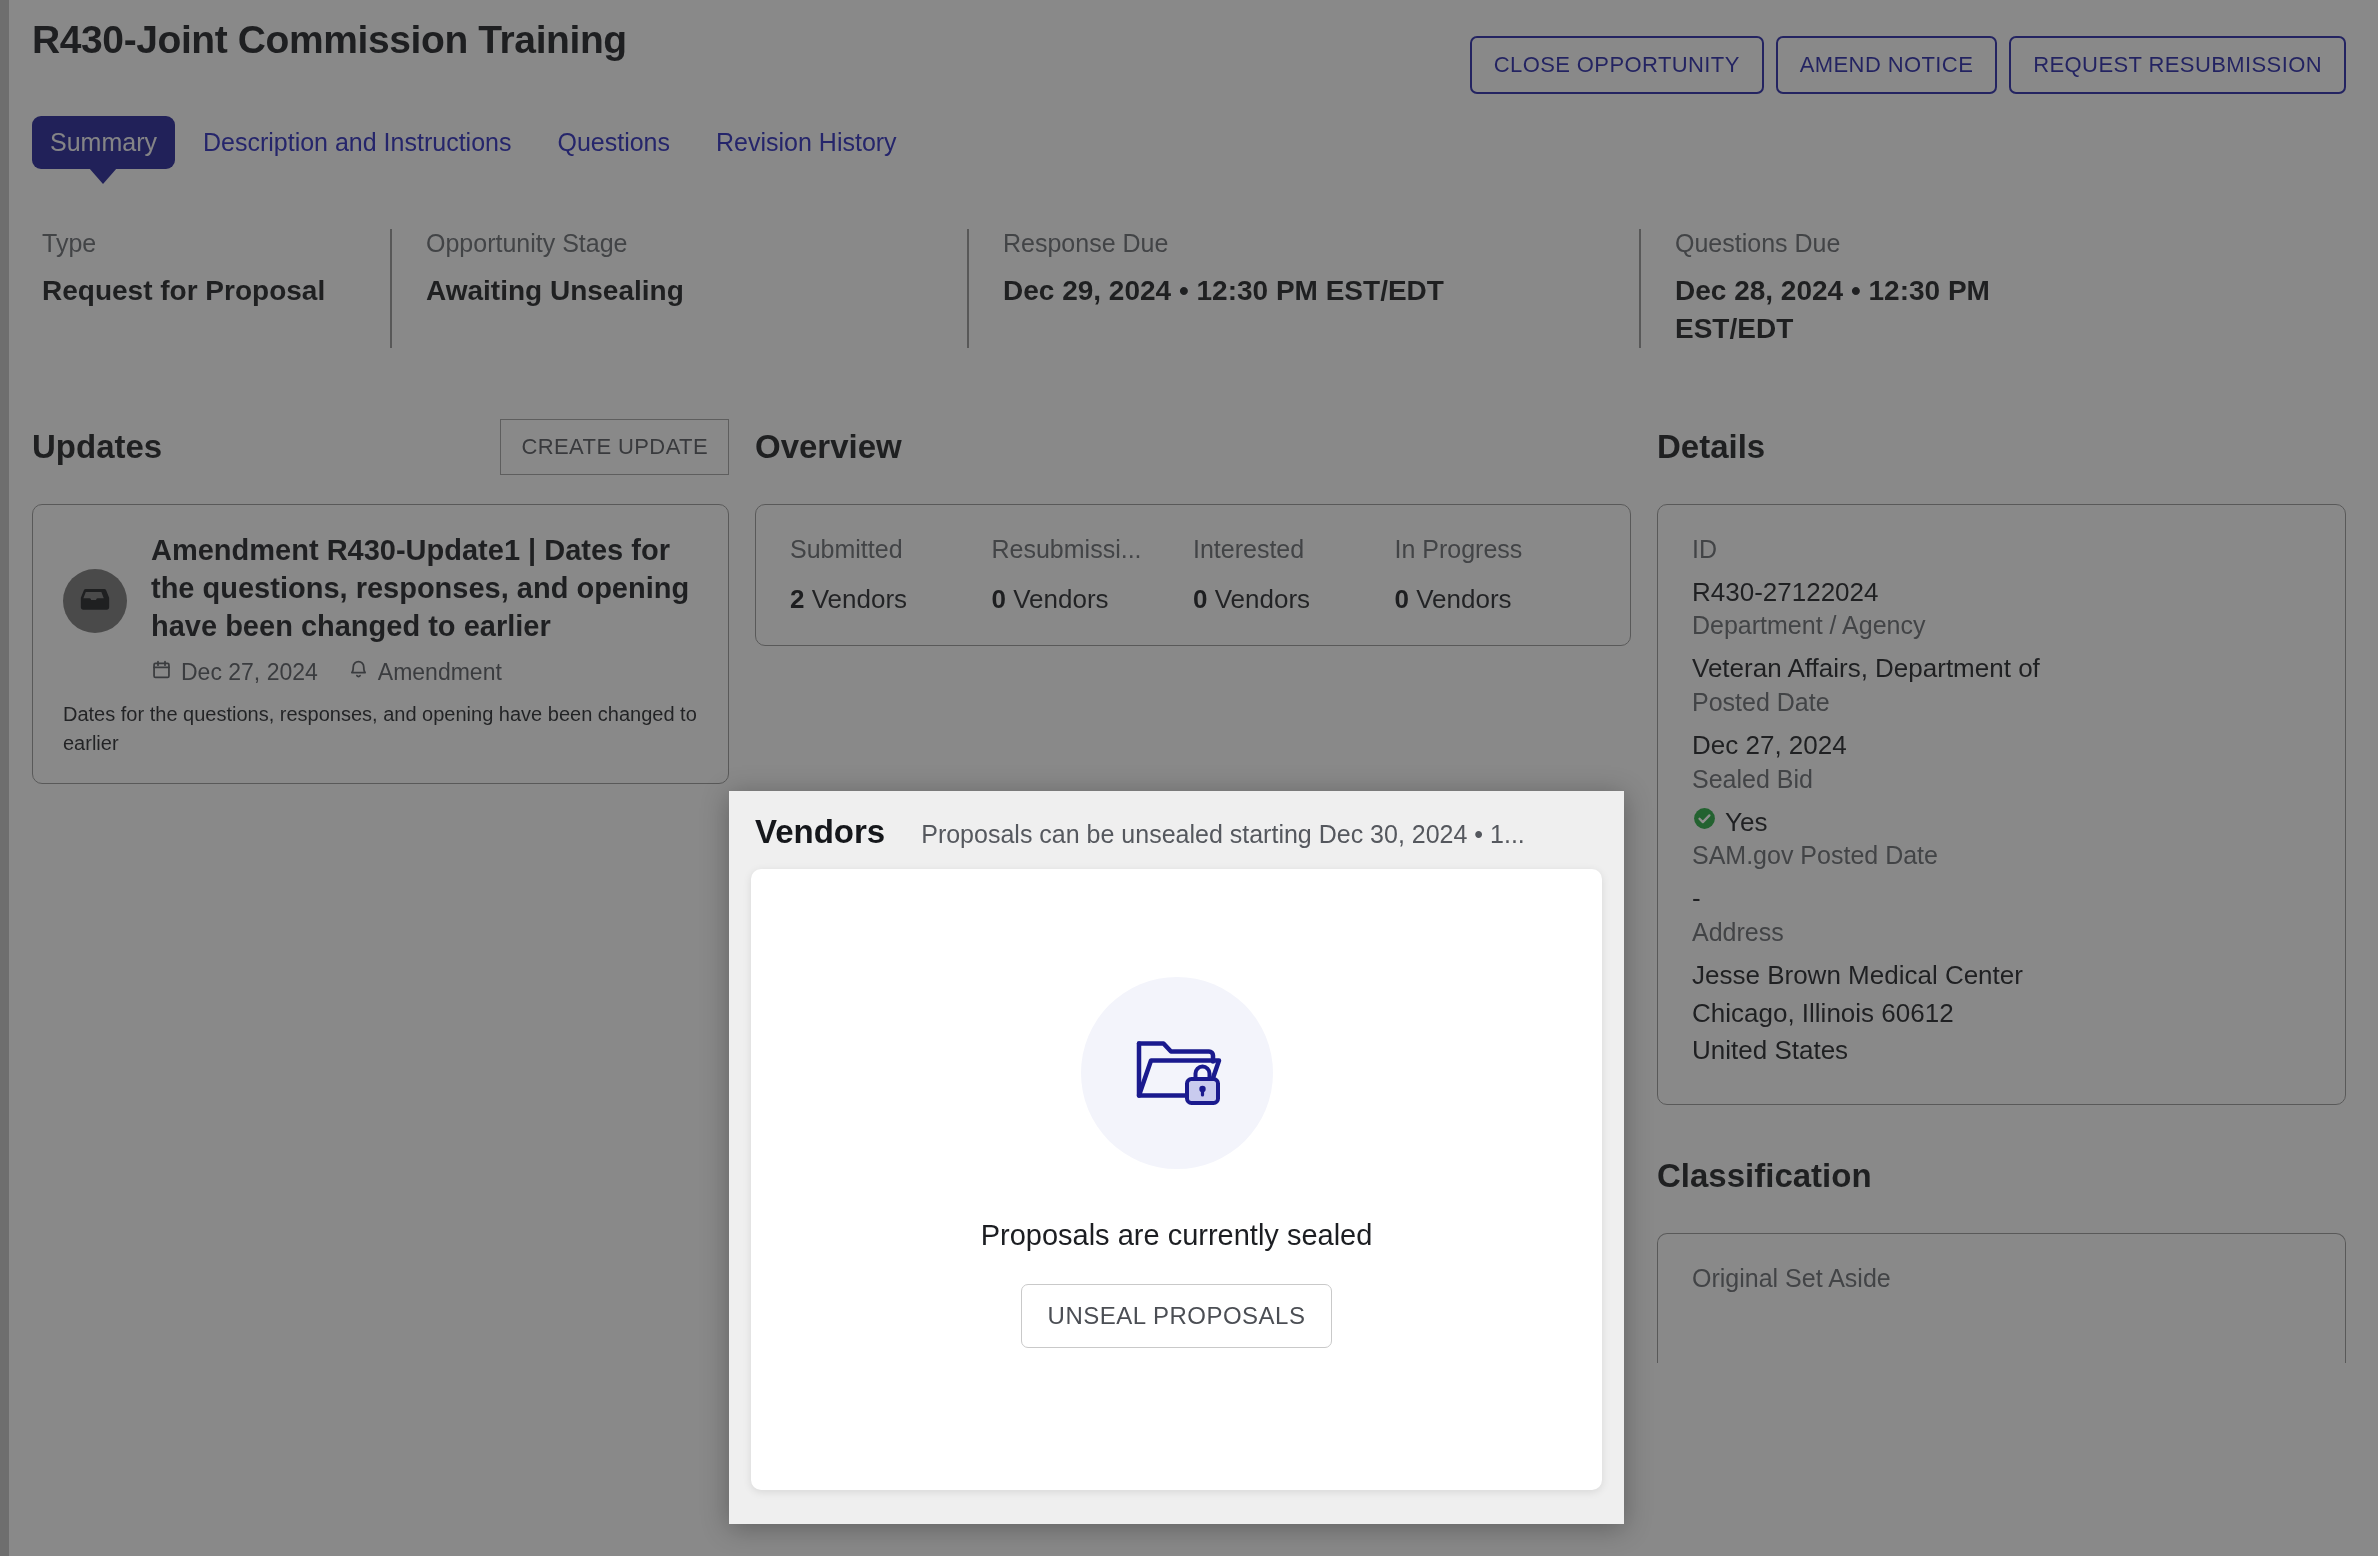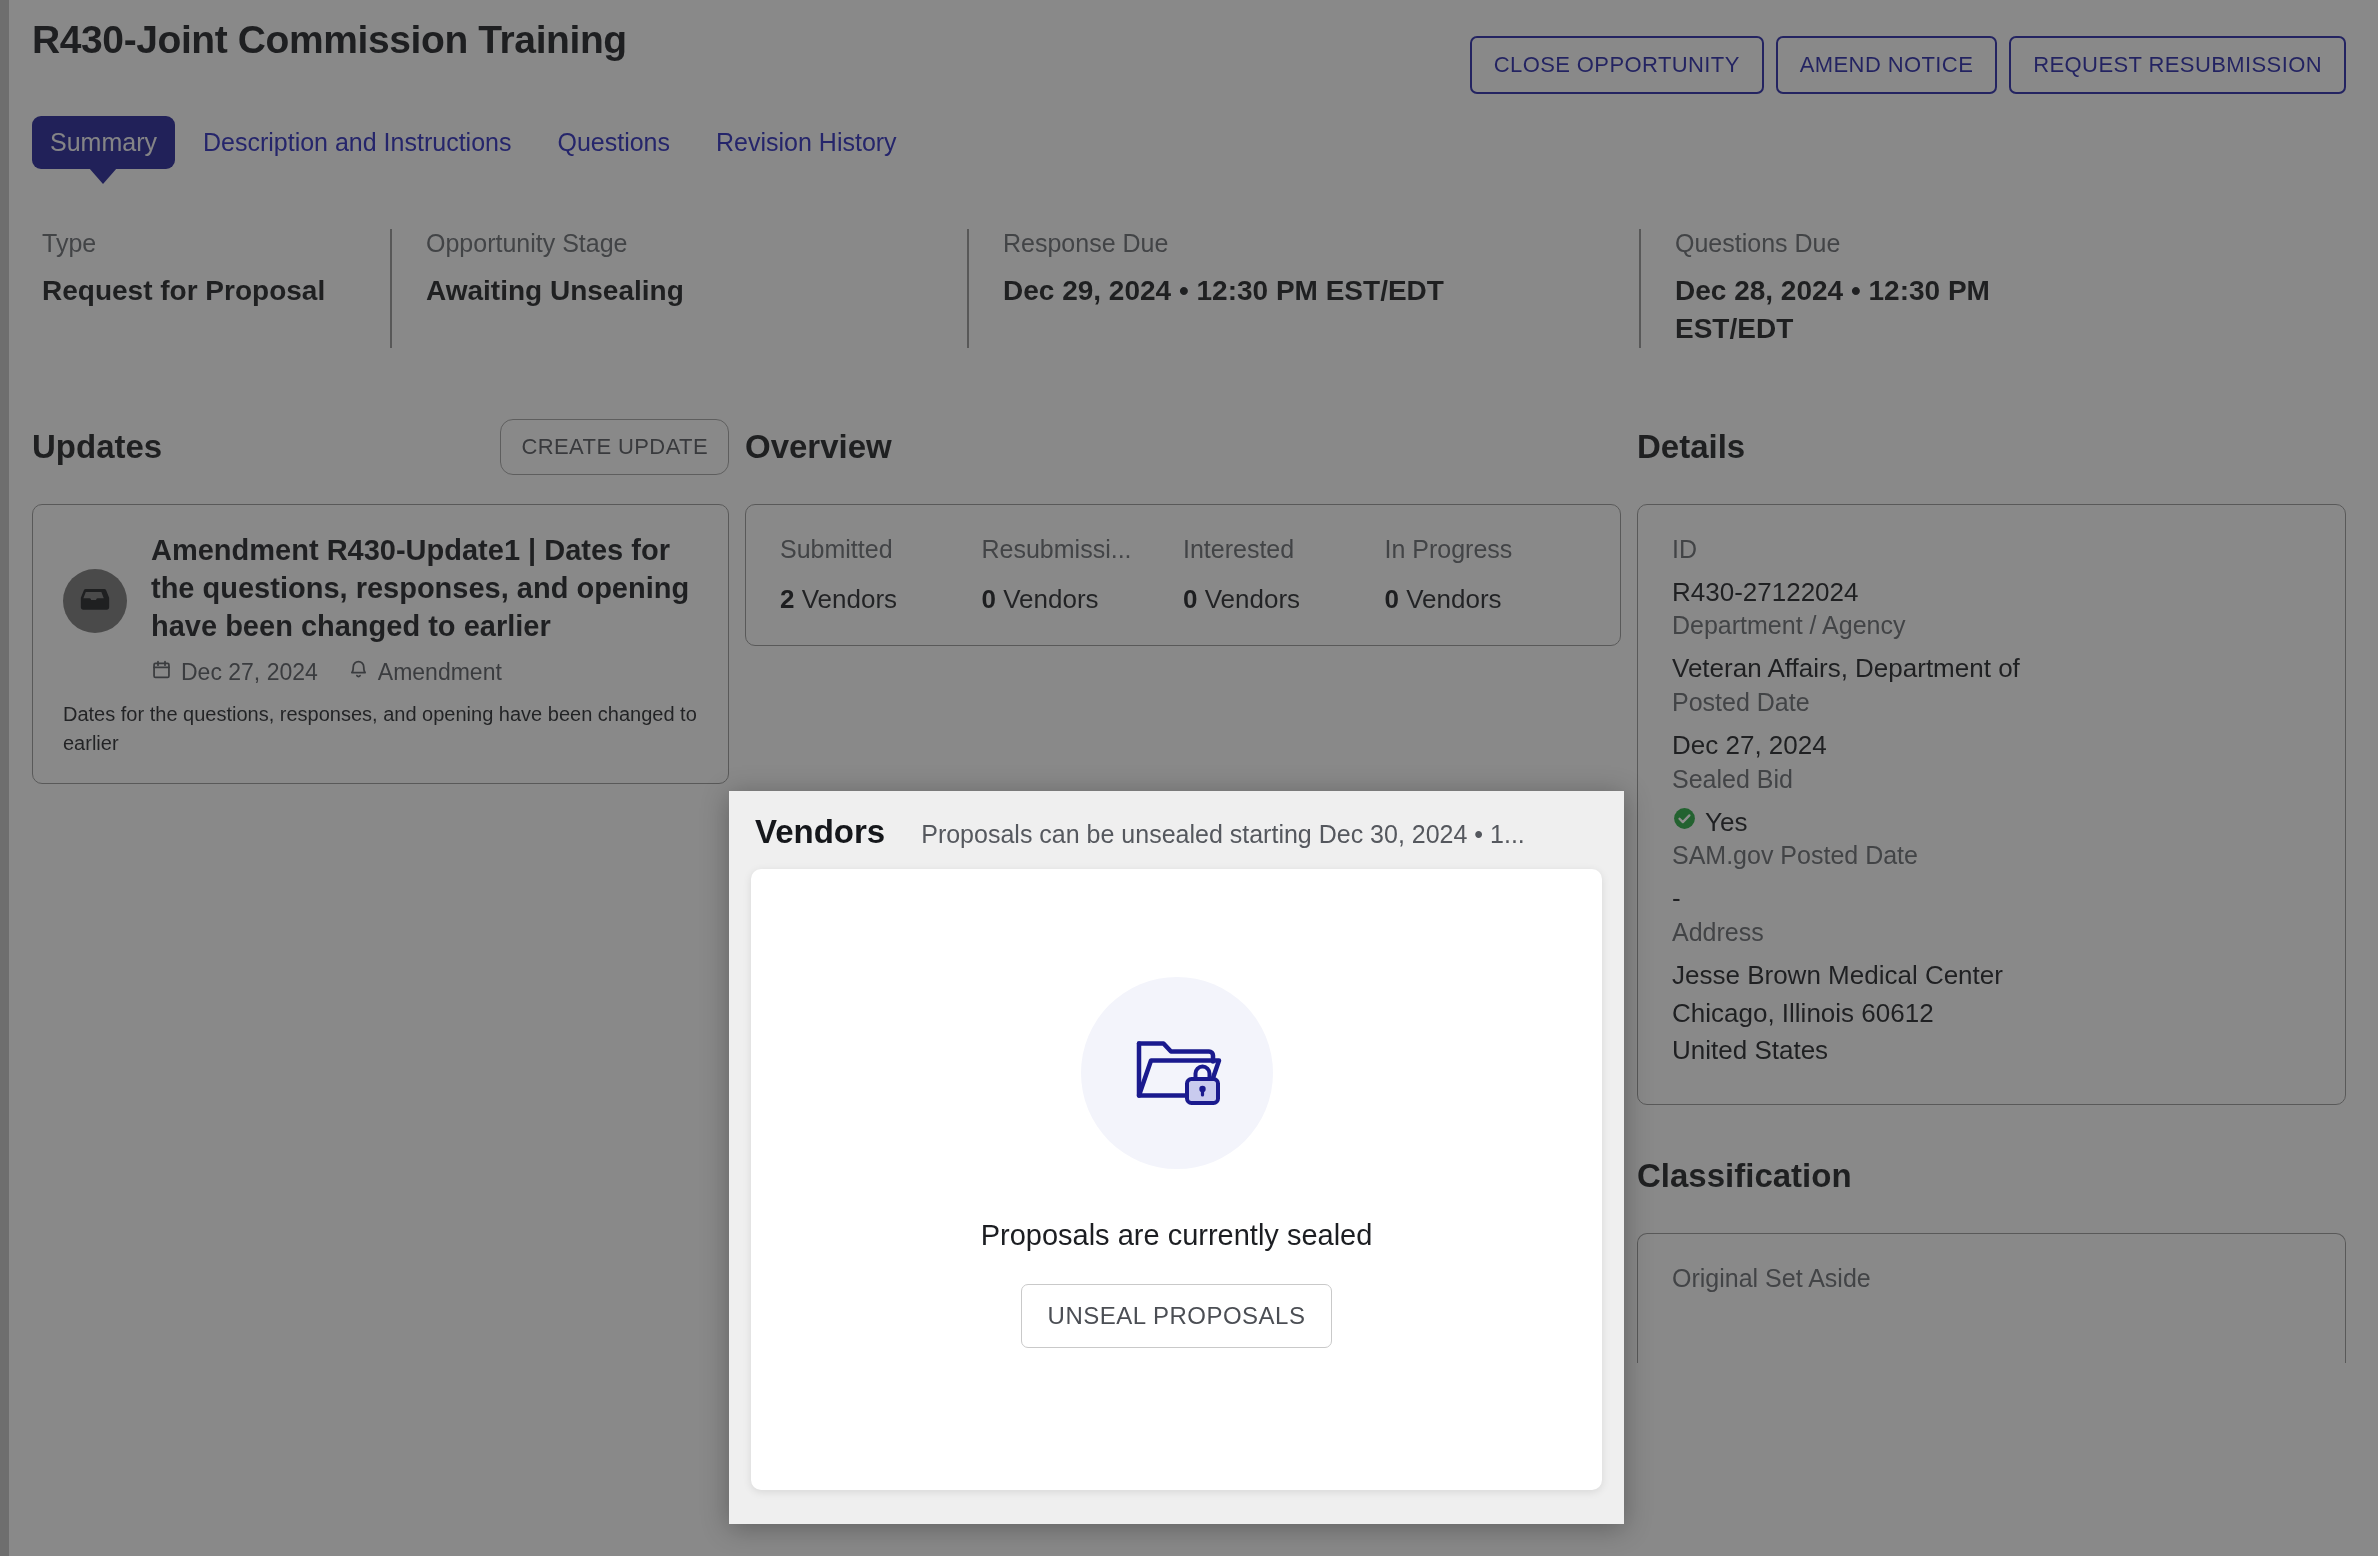--- a/index.html
+++ b/index.html
@@ -75,33 +75,33 @@
     display: flex; margin-top: 60px; padding: 0 10px;
   }
   .info-cell { flex: 0 0 auto; padding: 0 34px; }
   .info-cell:first-child { padding-left: 10px; }
   .info-cell + .info-cell { border-left: 2px solid #8d8d8d; }
   .info-label { font-size: 25px; color: #5f6268; margin-bottom: 14px; }
   .info-value { font-size: 28px; font-weight: bold; color: #15171b; line-height: 1.35; }
 
   
   .main {
-    display: flex; margin-top: 68px; padding: 0 10px; gap: 16px;
+    display: flex; margin-top: 68px; padding: 0 10px; gap: 26px;
   }
   .col-left   { width: 697px; flex: 0 0 697px; }
   .col-center { width: 876px; flex: 0 0 876px; }
   .col-right  { flex: 1 1 auto; }
 
   .section-head {
     display: flex; align-items: center; justify-content: space-between;
     margin-bottom: 26px; min-height: 62px;
   }
   .section-title { font-size: 33px; font-weight: bold; color: #15171b; }
   .btn-ghost {
-    border: 1.5px solid #9a9a9a; border-radius: 13px;
+    border: 1.5px solid #9a9a9a; border-radius: 0;
     background: transparent; color: #4b4e54;
     font-size: 22px; letter-spacing: 0.4px; padding: 14px 20px;
     font-family: "Liberation Sans", sans-serif; cursor: pointer;
   }
 
   .card {
     border: 1.5px solid #8f8f8f; border-radius: 10px;
     padding: 26px 30px;
   }
 

